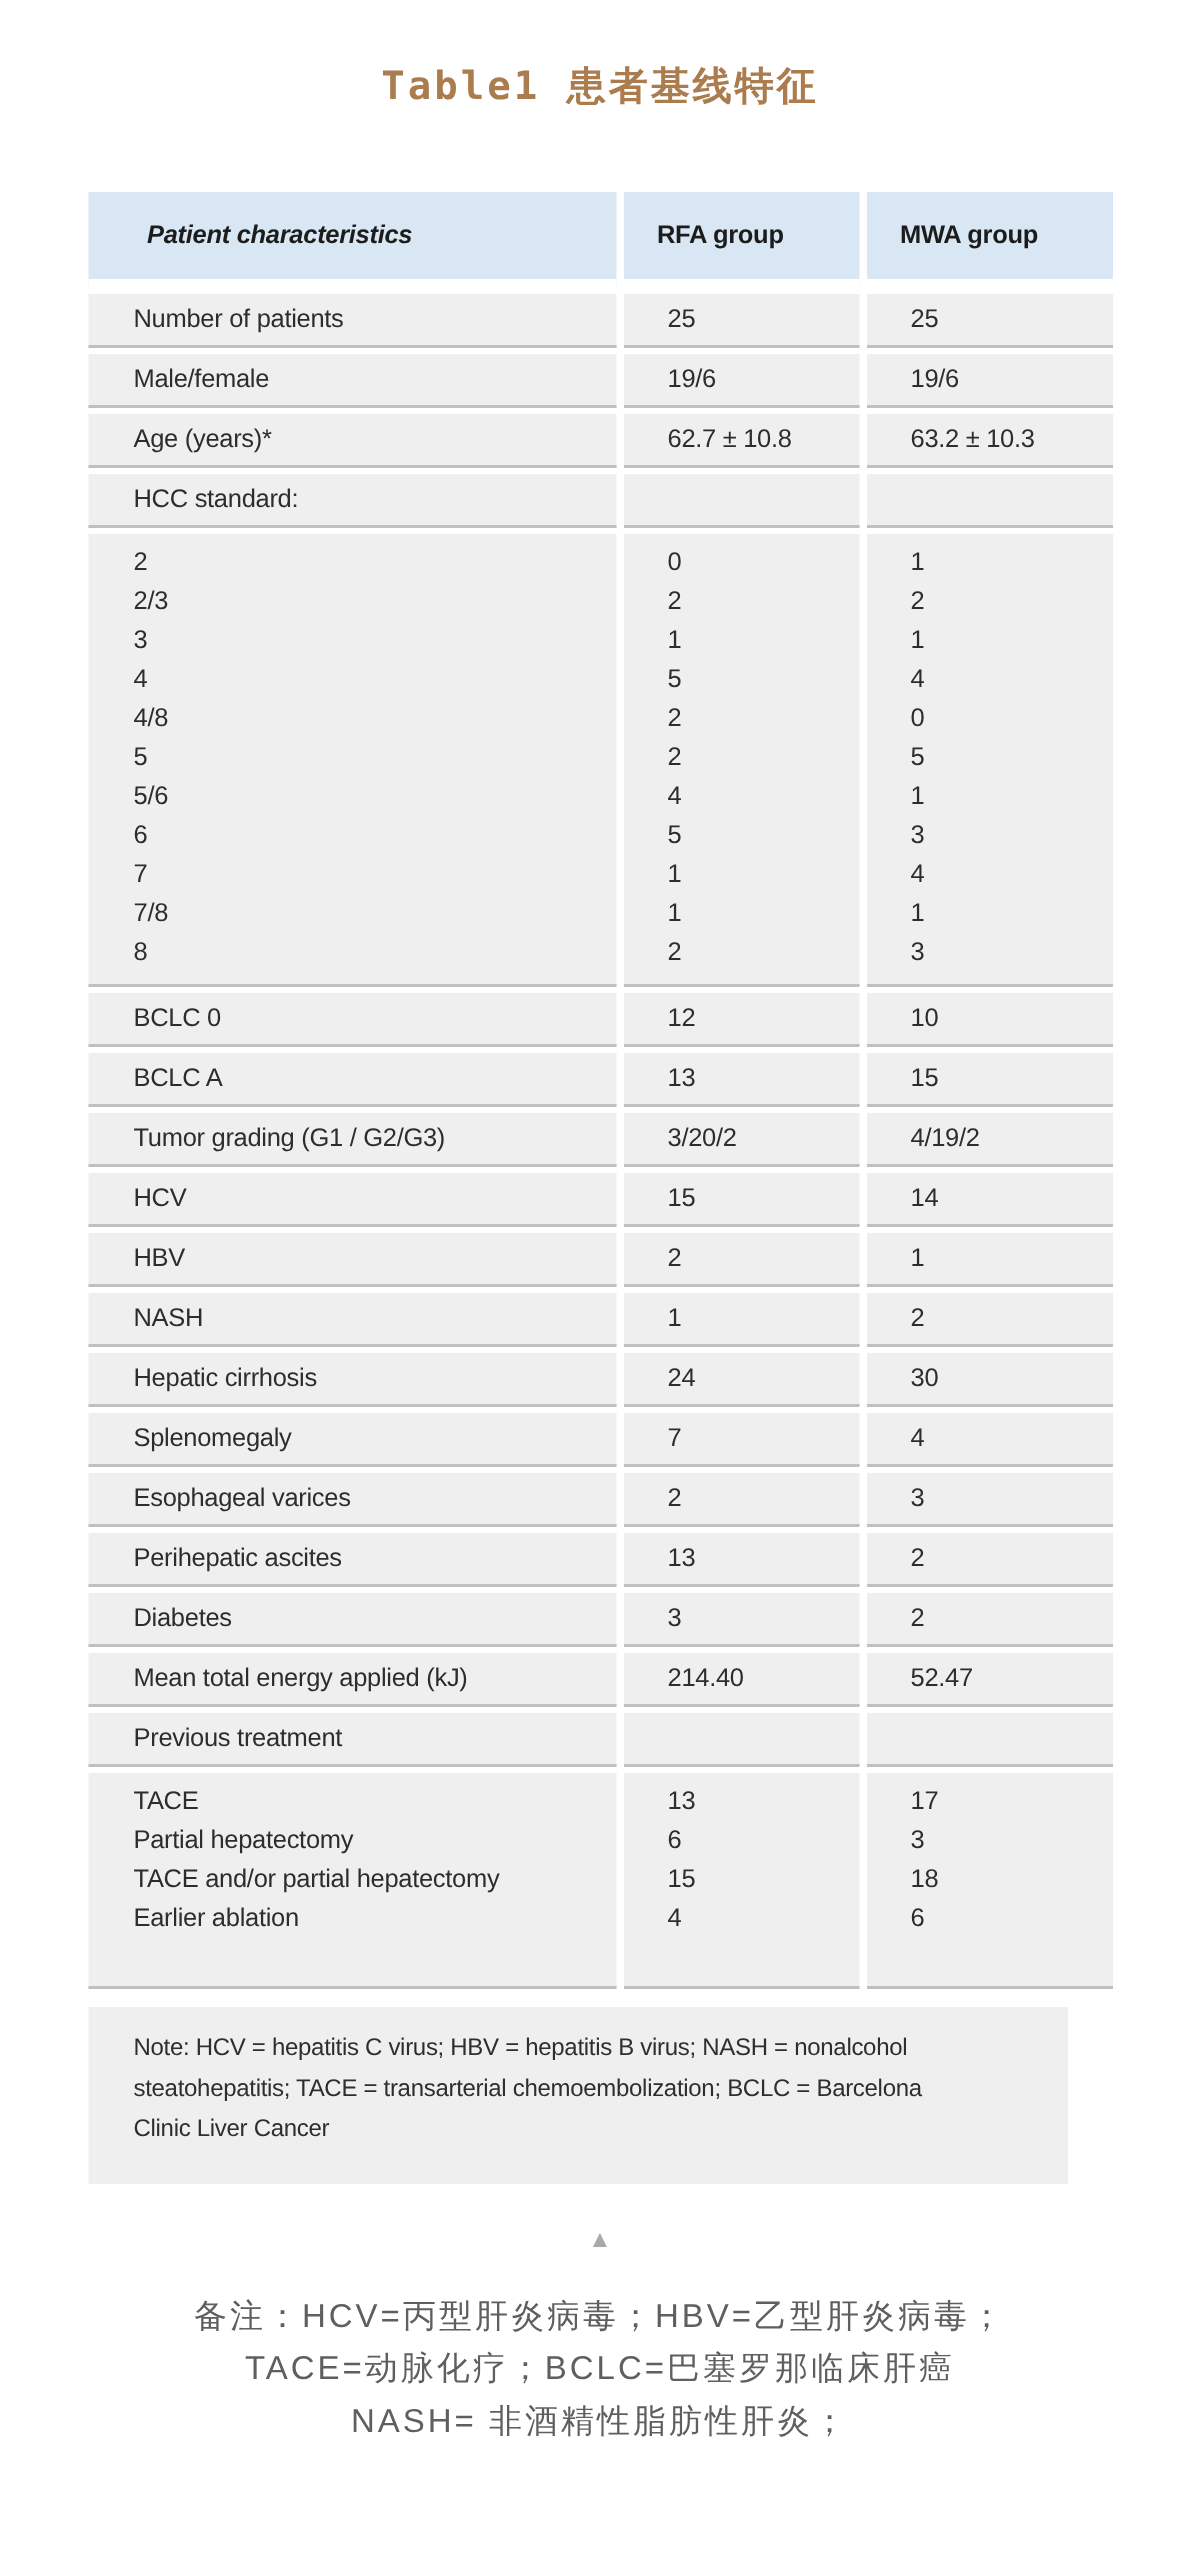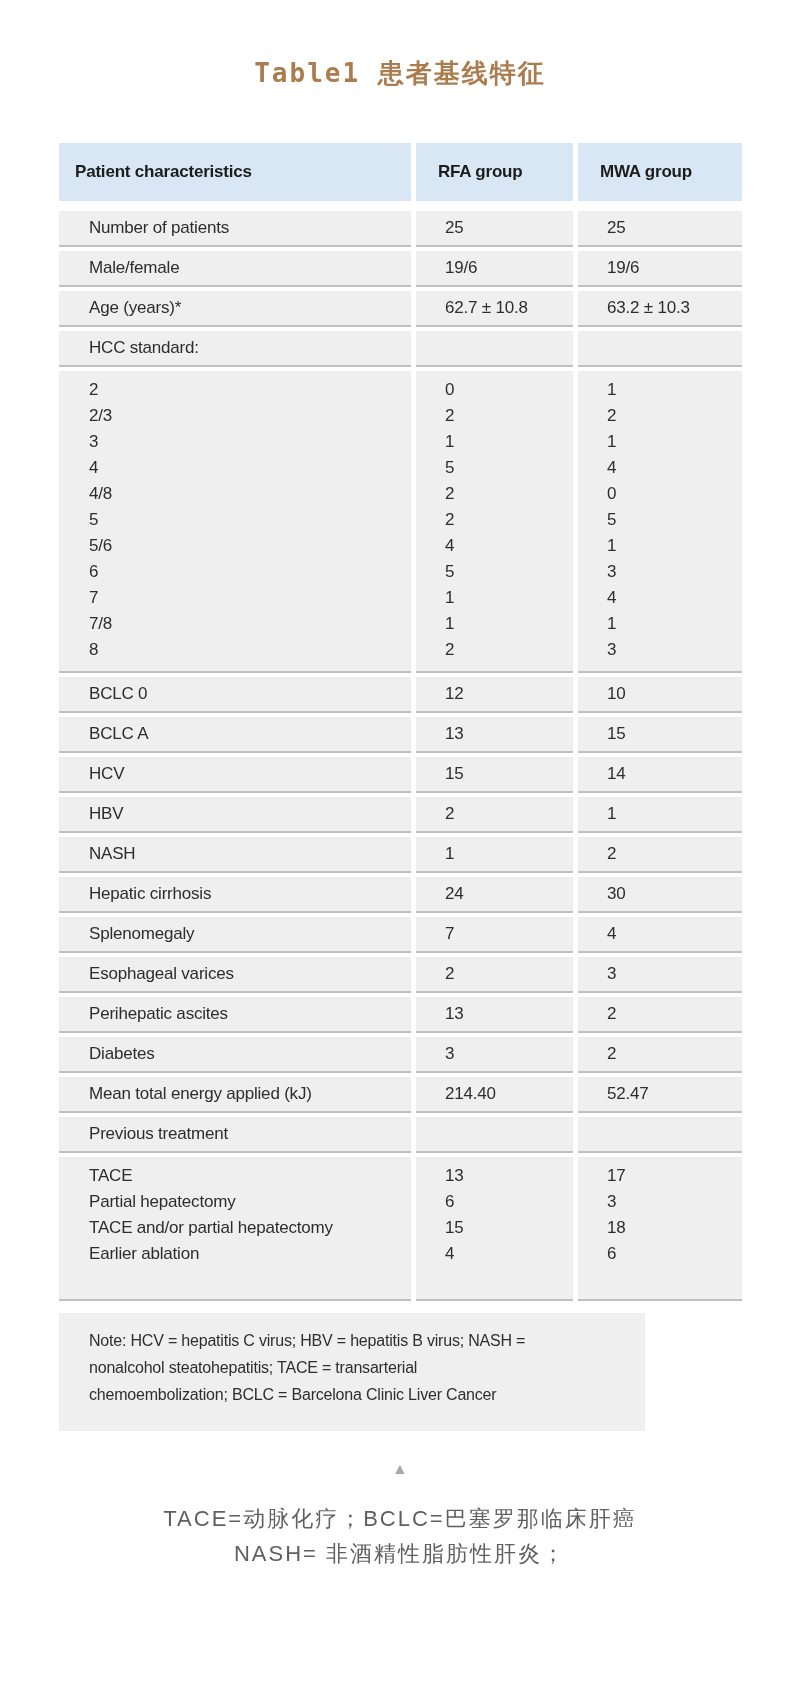--- a/index.html
+++ b/index.html
@@ -9,21 +9,21 @@
     height: 1705px;
     background: #ffffff;
     overflow: hidden;
     font-family: "Liberation Sans", sans-serif;
     color: #2d2d2d;
   }
 
   
   .title {
     margin: 0;
-    padding-top: 57px;
+    padding-top: 42px;
     text-align: center;
     font-family: "DejaVu Sans Mono", monospace;
     font-size: 26px;
     font-weight: bold;
     letter-spacing: 2px;
     color: var(--title, #ab7c4e);
     line-height: 32px;
   }
 
   
@@ -43,21 +43,21 @@
   thead th {
     background: var(--header-bg, #d8e7f3);
     height: 58px;
     text-align: left;
     vertical-align: middle;
     font-weight: bold;
     color: #1c1c1c;
     border-bottom: 6px solid #ffffff;
     padding: 0;
   }
-  thead th.c1 { padding-left: 16px; }
+  thead th.c1 { padding-left: 39px; font-style: italic; }
   thead th.c2, thead th.c3 { padding-left: 22px; }
 
   tbody td {
     background: var(--row-bg, #efefef);
     height: 34px;
     vertical-align: middle;
     border-bottom: 2px solid var(--row-line, #c0c0c0);
     padding: 0;
     white-space: pre-line;
     color: #2d2d2d;
@@ -70,21 +70,21 @@
     line-height: 26px;
     padding-top: 6px;
     padding-bottom: 8px;
   }
   tbody tr.multiline:last-child td { padding-bottom: 32px; }
 
   
   .note-block {
     box-sizing: border-box;
     margin: 8px 0 0 59px;
-    width: 586px;
+    width: 653px;
     background: var(--row-bg, #efefef);
     padding: 14px 88px 23px 30px;
     font-size: 16px;
     line-height: 27px;
     letter-spacing: -0.2px;
     color: #2e2e2e;
   }
   .note-block .footnote { display: block; }
 
   
@@ -194,20 +194,25 @@
     <td class="c2">12</td>
     <td class="c3">10</td>
   </tr>
 
   <tr>
     <td class="c1">BCLC A</td>
     <td class="c2">13</td>
     <td class="c3">15</td>
   </tr>
 
+  <tr>
+    <td class="c1">Tumor grading (G1 / G2/G3)</td>
+    <td class="c2">3/20/2</td>
+    <td class="c3">4/19/2</td>
+  </tr>
 
   <tr>
     <td class="c1">HCV</td>
     <td class="c2">15</td>
     <td class="c3">14</td>
   </tr>
 
   <tr>
     <td class="c1">HBV</td>
     <td class="c2">2</td>
@@ -279,17 +284,18 @@
 </tbody>
   </table>
 
   <div class="note-block">
     <span>Note: HCV = hepatitis C virus; HBV = hepatitis B virus; NASH = nonalcohol steatohepatitis; TACE = transarterial chemoembolization; BCLC = Barcelona Clinic Liver Cancer</span>
   </div>
 
   <div class="scroll-top">▲</div>
 
   <div class="caption-cn">
+    <div>备注：HCV=丙型肝炎病毒；HBV=乙型肝炎病毒；</div>
     <div>TACE=动脉化疗；BCLC=巴塞罗那临床肝癌</div>
     <div>NASH= 非酒精性脂肪性肝炎；</div>
   </div>
 
 </div>
 
 </body></html>

